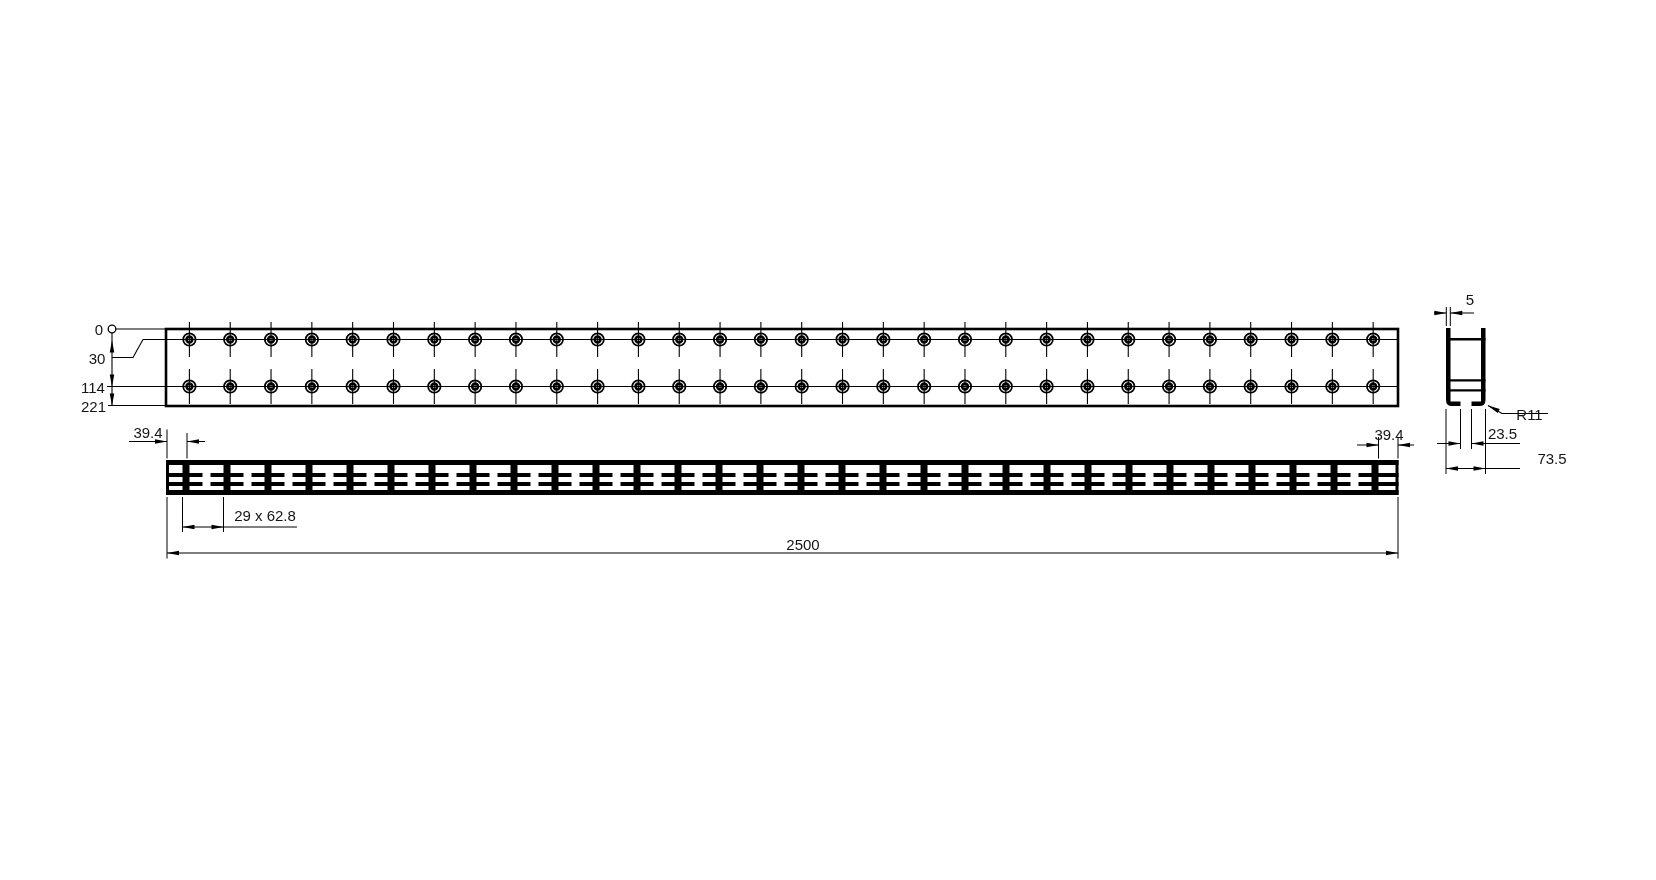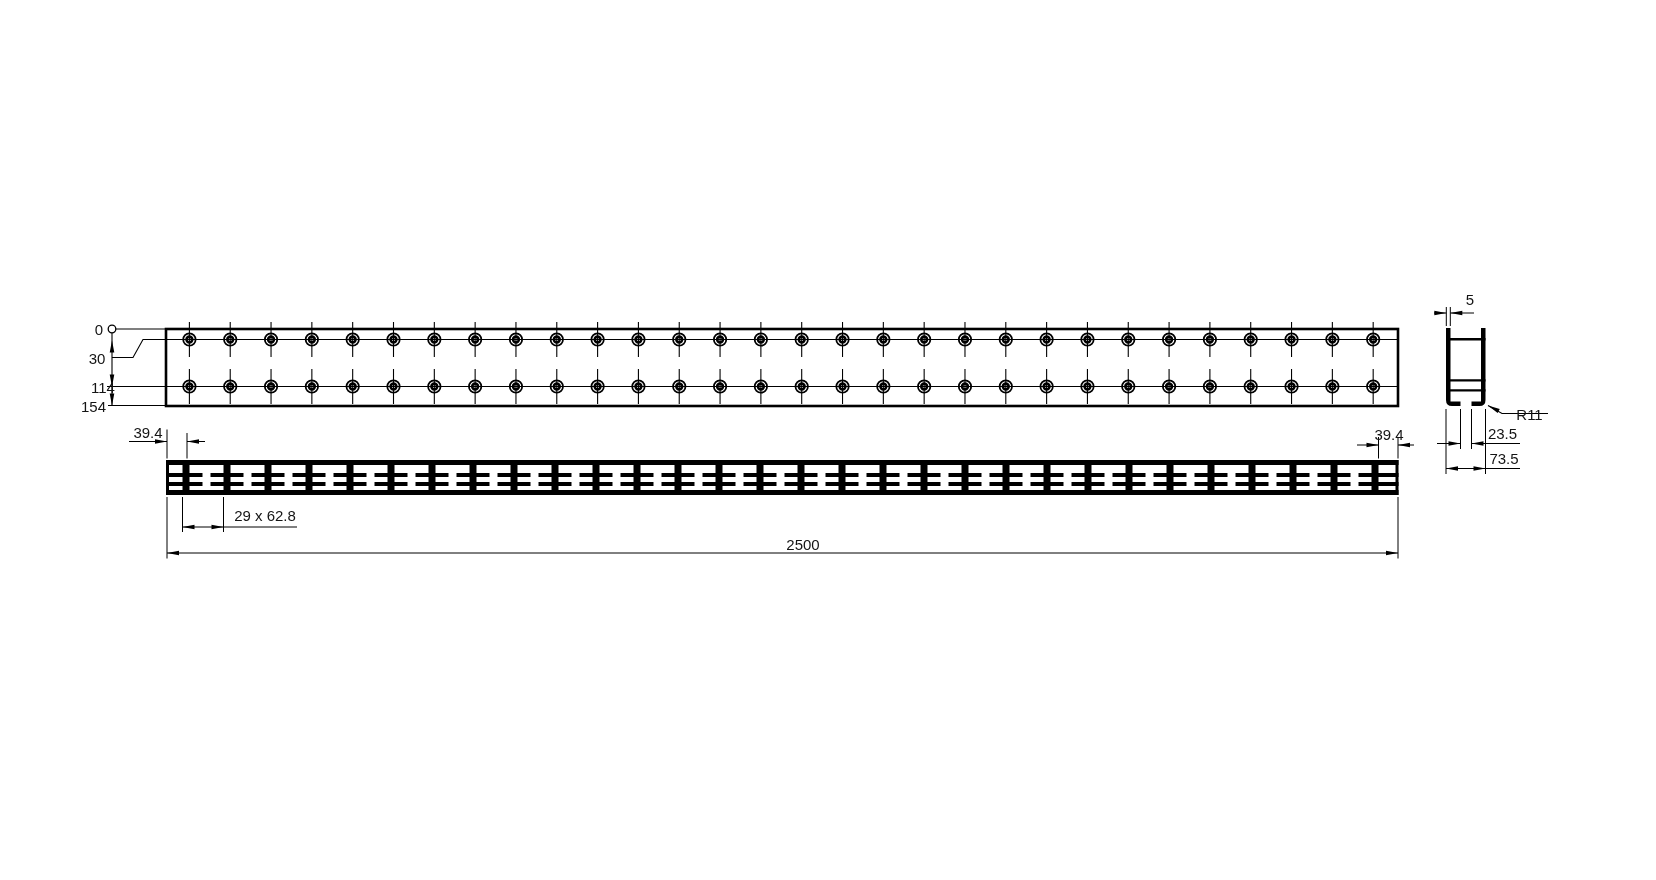--- a/index.html
+++ b/index.html
@@ -316,25 +316,25 @@
       <line x1="1446" y1="409" x2="1446" y2="474" stroke="#000000" stroke-width="1"></line>
       <line x1="1485.5" y1="409" x2="1485.5" y2="474" stroke="#000000" stroke-width="1"></line>
       <line x1="1446" y1="468.5" x2="1485.5" y2="468.5" stroke="#000000" stroke-width="1"></line>
       <path d="M0 0 L-12 2.3 L-12 -2.3 Z" fill="#000000" transform="translate(1446 468.5) rotate(180)"></path>
       <path d="M0 0 L-12 2.3 L-12 -2.3 Z" fill="#000000" transform="translate(1485.5 468.5) rotate(0)"></path>
       <line x1="1485.5" y1="468.5" x2="1520" y2="468.5" stroke="#000000" stroke-width="1"></line>
     </svg>
 
   <div class="lbl" style="left:99px;top:329px">0</div>
   <div class="lbl" style="left:97px;top:357.5px">30</div>
-  <div class="lbl" style="left:103px;top:387px">114</div>
-  <div class="lbl" style="left:93.5px;top:405.5px">154</div>
+  <div class="lbl" style="left:93px;top:387px">114</div>
+  <div class="lbl" style="left:93.5px;top:405.5px">221</div>
 
   <div class="lbl" style="left:148px;top:431.5px">39.4</div>
   <div class="lbl" style="left:265px;top:515px">29 x 62.8</div>
   <div class="lbl" style="left:803px;top:543.5px">2500</div>
   <div class="lbl" style="left:1389px;top:433.5px">39.4</div>
 
   <div class="lbl" style="left:1470px;top:299px">5</div>
   <div class="lbl" style="left:1529.5px;top:414px">R11</div>
   <div class="lbl" style="left:1502.5px;top:433px">23.5</div>
-  <div class="lbl" style="left:1504px;top:458px">73.5</div>
+  <div class="lbl" style="left:1552px;top:458px">73.5</div>
 </div>
 
 </body></html>

